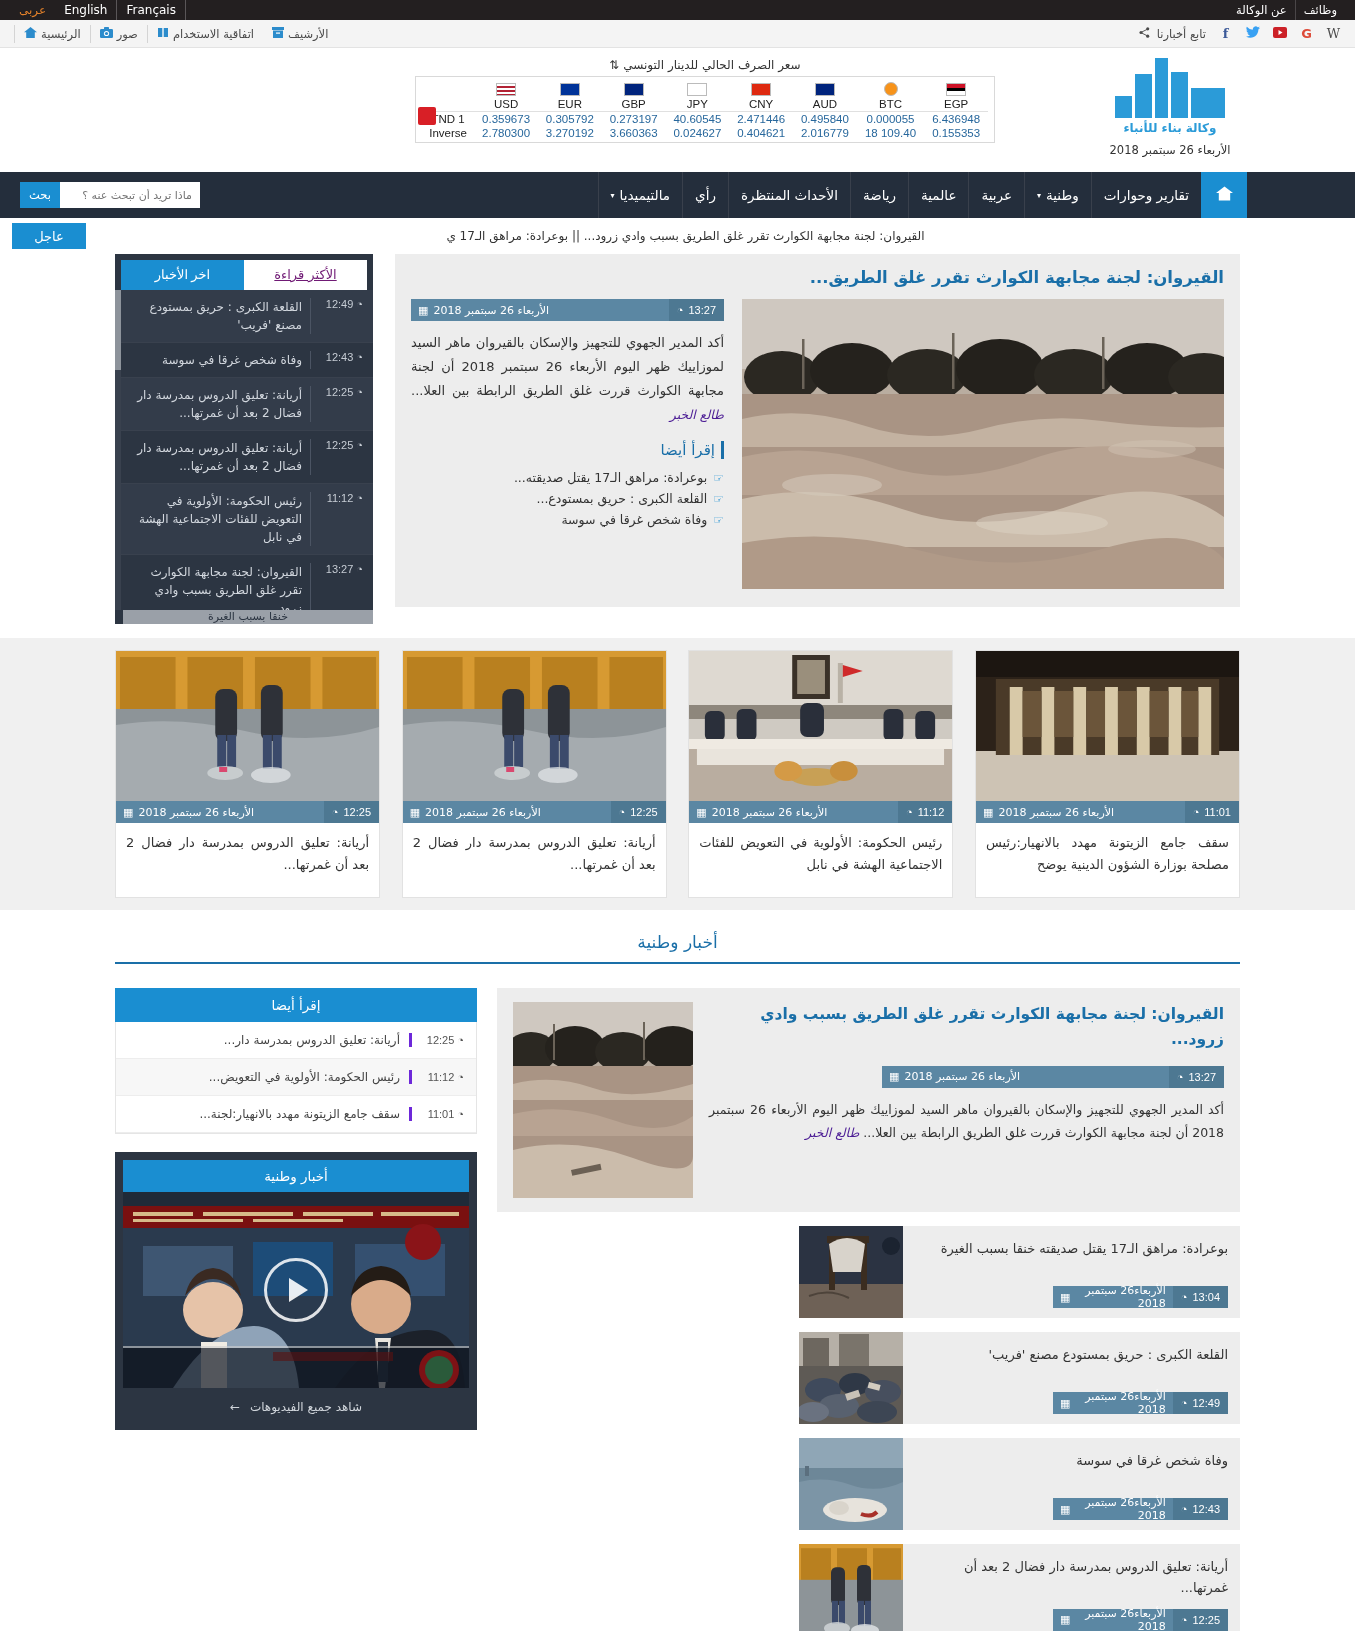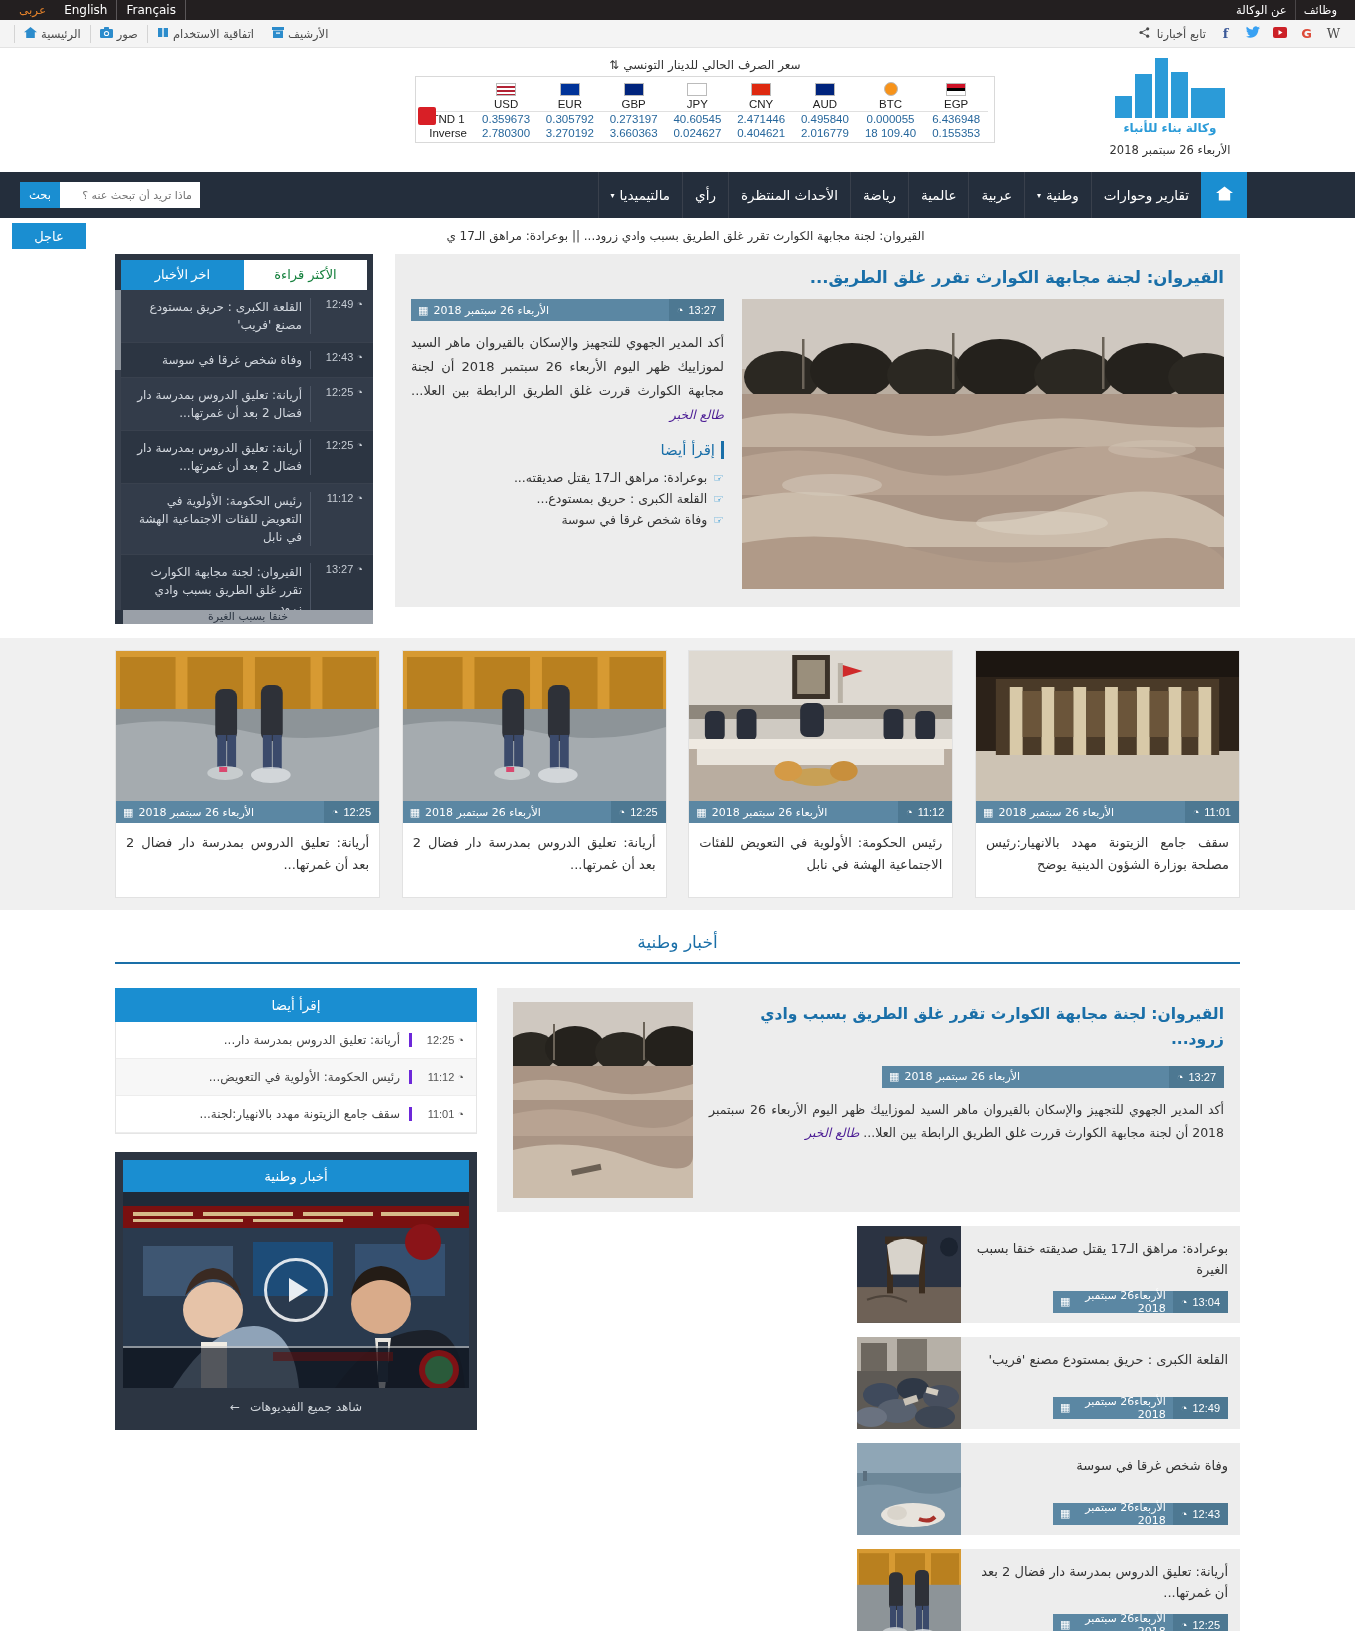--- a/index.html
+++ b/index.html
@@ -64,21 +64,21 @@
   
   .wrap{width:1125px;margin:0 auto;}
   .sec-grey{background:#f0f0f0;padding:12px 0;}
 
   
   .toprow{display:flex;gap:22px;align-items:flex-start;}
   .news-side{width:258px;background:#2c3542;}
   .ns-tabs{display:flex;padding:6px 6px 0;}
   .ns-tab{flex:1;text-align:center;font-size:13px;padding:7px 0;cursor:pointer;}
   .ns-tab.active{background:#1a8ed1;color:#ffffff;font-family:Liberation Serif, serif;}
-  .ns-tab.idle{background:#fff;color:#15803d;}
+  .ns-tab.idle{background:#fff;color:#701a75;text-decoration:underline;}
   .ns-list{max-height:320px;overflow:hidden;position:relative;}
   .ns-item{display:flex;align-items:flex-start;padding:8px 10px;border-bottom:1px solid #39414e;color:#d2d7de;font-size:12px;}
   .ns-item:nth-child(even){background:#333c4a;}
   .ns-time{width:52px;flex:none;color:#c6ccd4;font-size:11px;display:flex;align-items:center;gap:3px;font-family:"Liberation Sans",sans-serif;}
   .ns-title{flex:1;line-height:1.5;border-right:1px solid #4b5463;padding-right:8px;}
   .ns-scroll{position:absolute;left:0;top:0;width:6px;height:100%;background:#39414e;}
   .ns-scroll i{position:absolute;top:0;left:0;width:6px;height:80px;background:#8d939b;display:block;}
   .ns-fade{height:14px;background:#9aa0a8;color:#2c3542;font-size:11px;text-align:center;margin-left:8px;}
 
   .feature{flex:1;background:#ededed;padding:14px 16px 18px;}
@@ -124,21 +124,21 @@
   .vb-foot{text-align:center;color:#cfd4da;font-size:12px;padding:12px 0 8px;}
 
   .nat-main{flex:1;}
   .nat-feature{background:#ededed;padding:14px 16px;display:flex;gap:16px;align-items:flex-start;}
   .nf-txt{flex:1;}
   .nf-title{color:#1a6fa8;font-size:15.5px;font-weight:bold;line-height:1.6;margin-bottom:14px;}
   .nf-p{font-size:12.5px;line-height:1.85;color:#333;text-align:justify;margin-top:10px;}
   .nf-img{width:180px;height:196px;flex:none;overflow:hidden;}
 
   .nat-grid{display:flex;flex-wrap:wrap;gap:14px;margin-top:14px;}
-  .mini{width:383px;background:#ededed;display:flex;align-items:stretch;}
+  .mini{width:441px;background:#ededed;display:flex;align-items:stretch;}
   .mini-img{width:104px;flex:none;overflow:hidden;position:relative;}
   .mini-body{flex:1;padding:12px 12px 10px;display:flex;flex-direction:column;justify-content:space-between;}
   .mini-title{font-size:13px;line-height:1.65;color:#333;}
   .mini-meta{margin-top:10px;align-self:flex-start;width:175px;}
 
   
   .ph{width:100%;height:100%;display:block;}
 </style>
 </head>
 <body>

